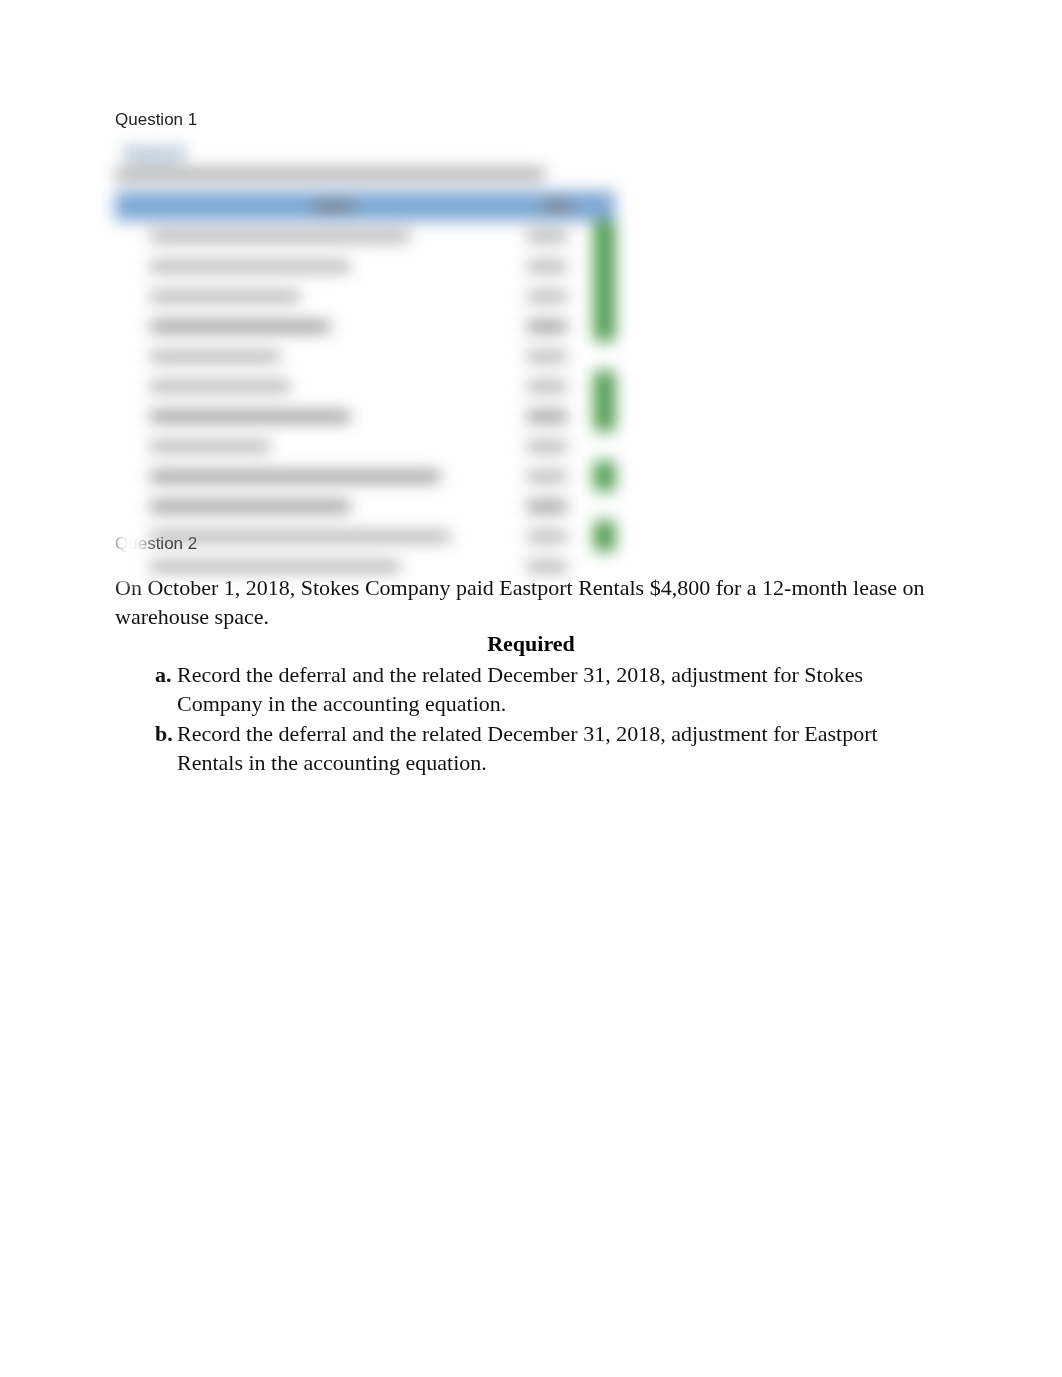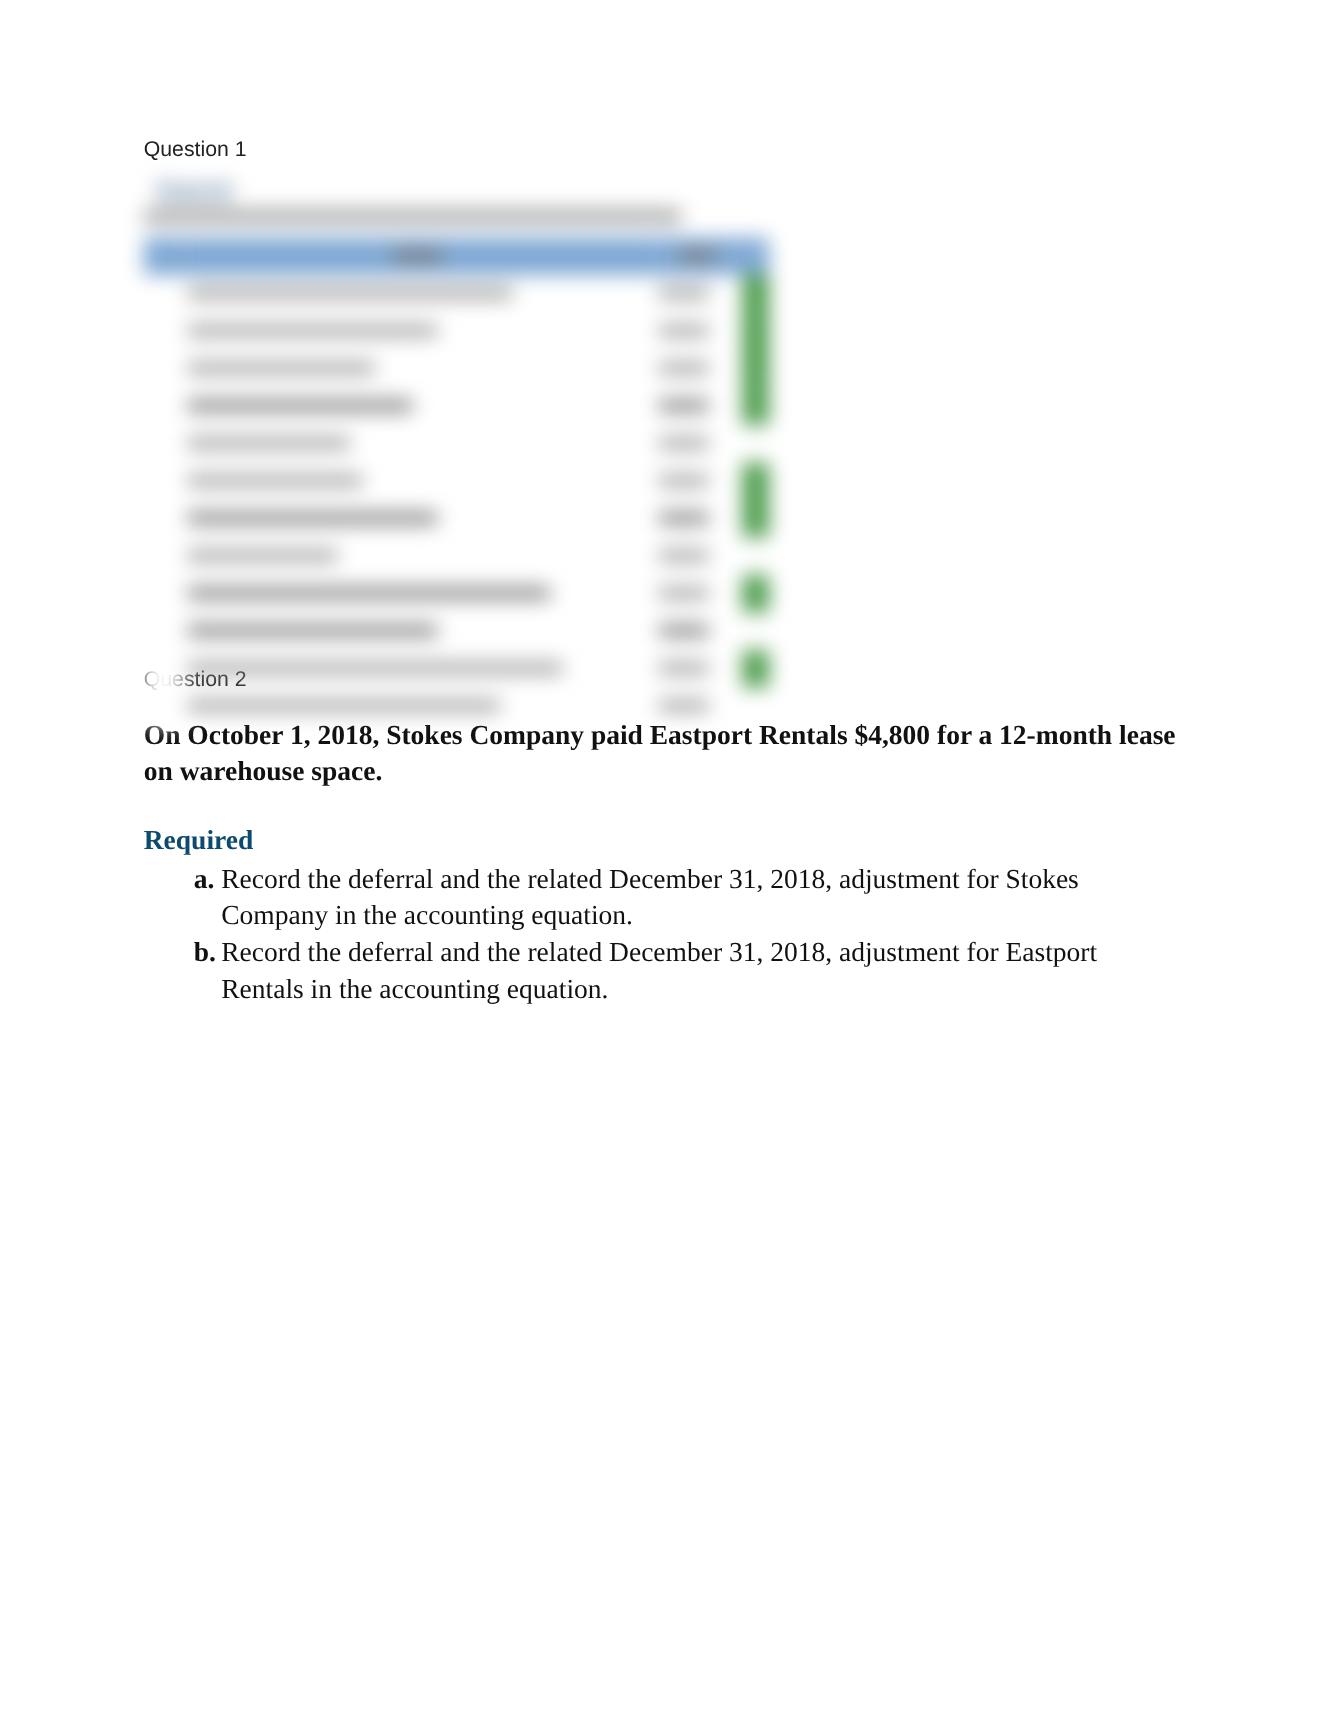--- a/index.html
+++ b/index.html
@@ -91,28 +91,27 @@
       font-family: Arial, Helvetica, sans-serif;
       font-size: 17px;
       color: #222;
       margin-top: 32px;
       margin-bottom: 20px;
     }
     .q2-body {
       font-size: 22px;
       line-height: 1.3;
       color: #111;
-      margin-bottom: 28px;
-      font-weight: bold;
     }
     .required-heading {
       font-size: 22px;
       font-weight: bold;
-      color: #0c4a6e;
+      color: #000000;
       margin-bottom: 4px;
+      text-align: center;
     }
     .req-list {
       list-style: none;
       padding-left: 40px;
     }
     .req-list li {
       font-size: 22px;
       line-height: 1.3;
       color: #111;
       position: relative;

